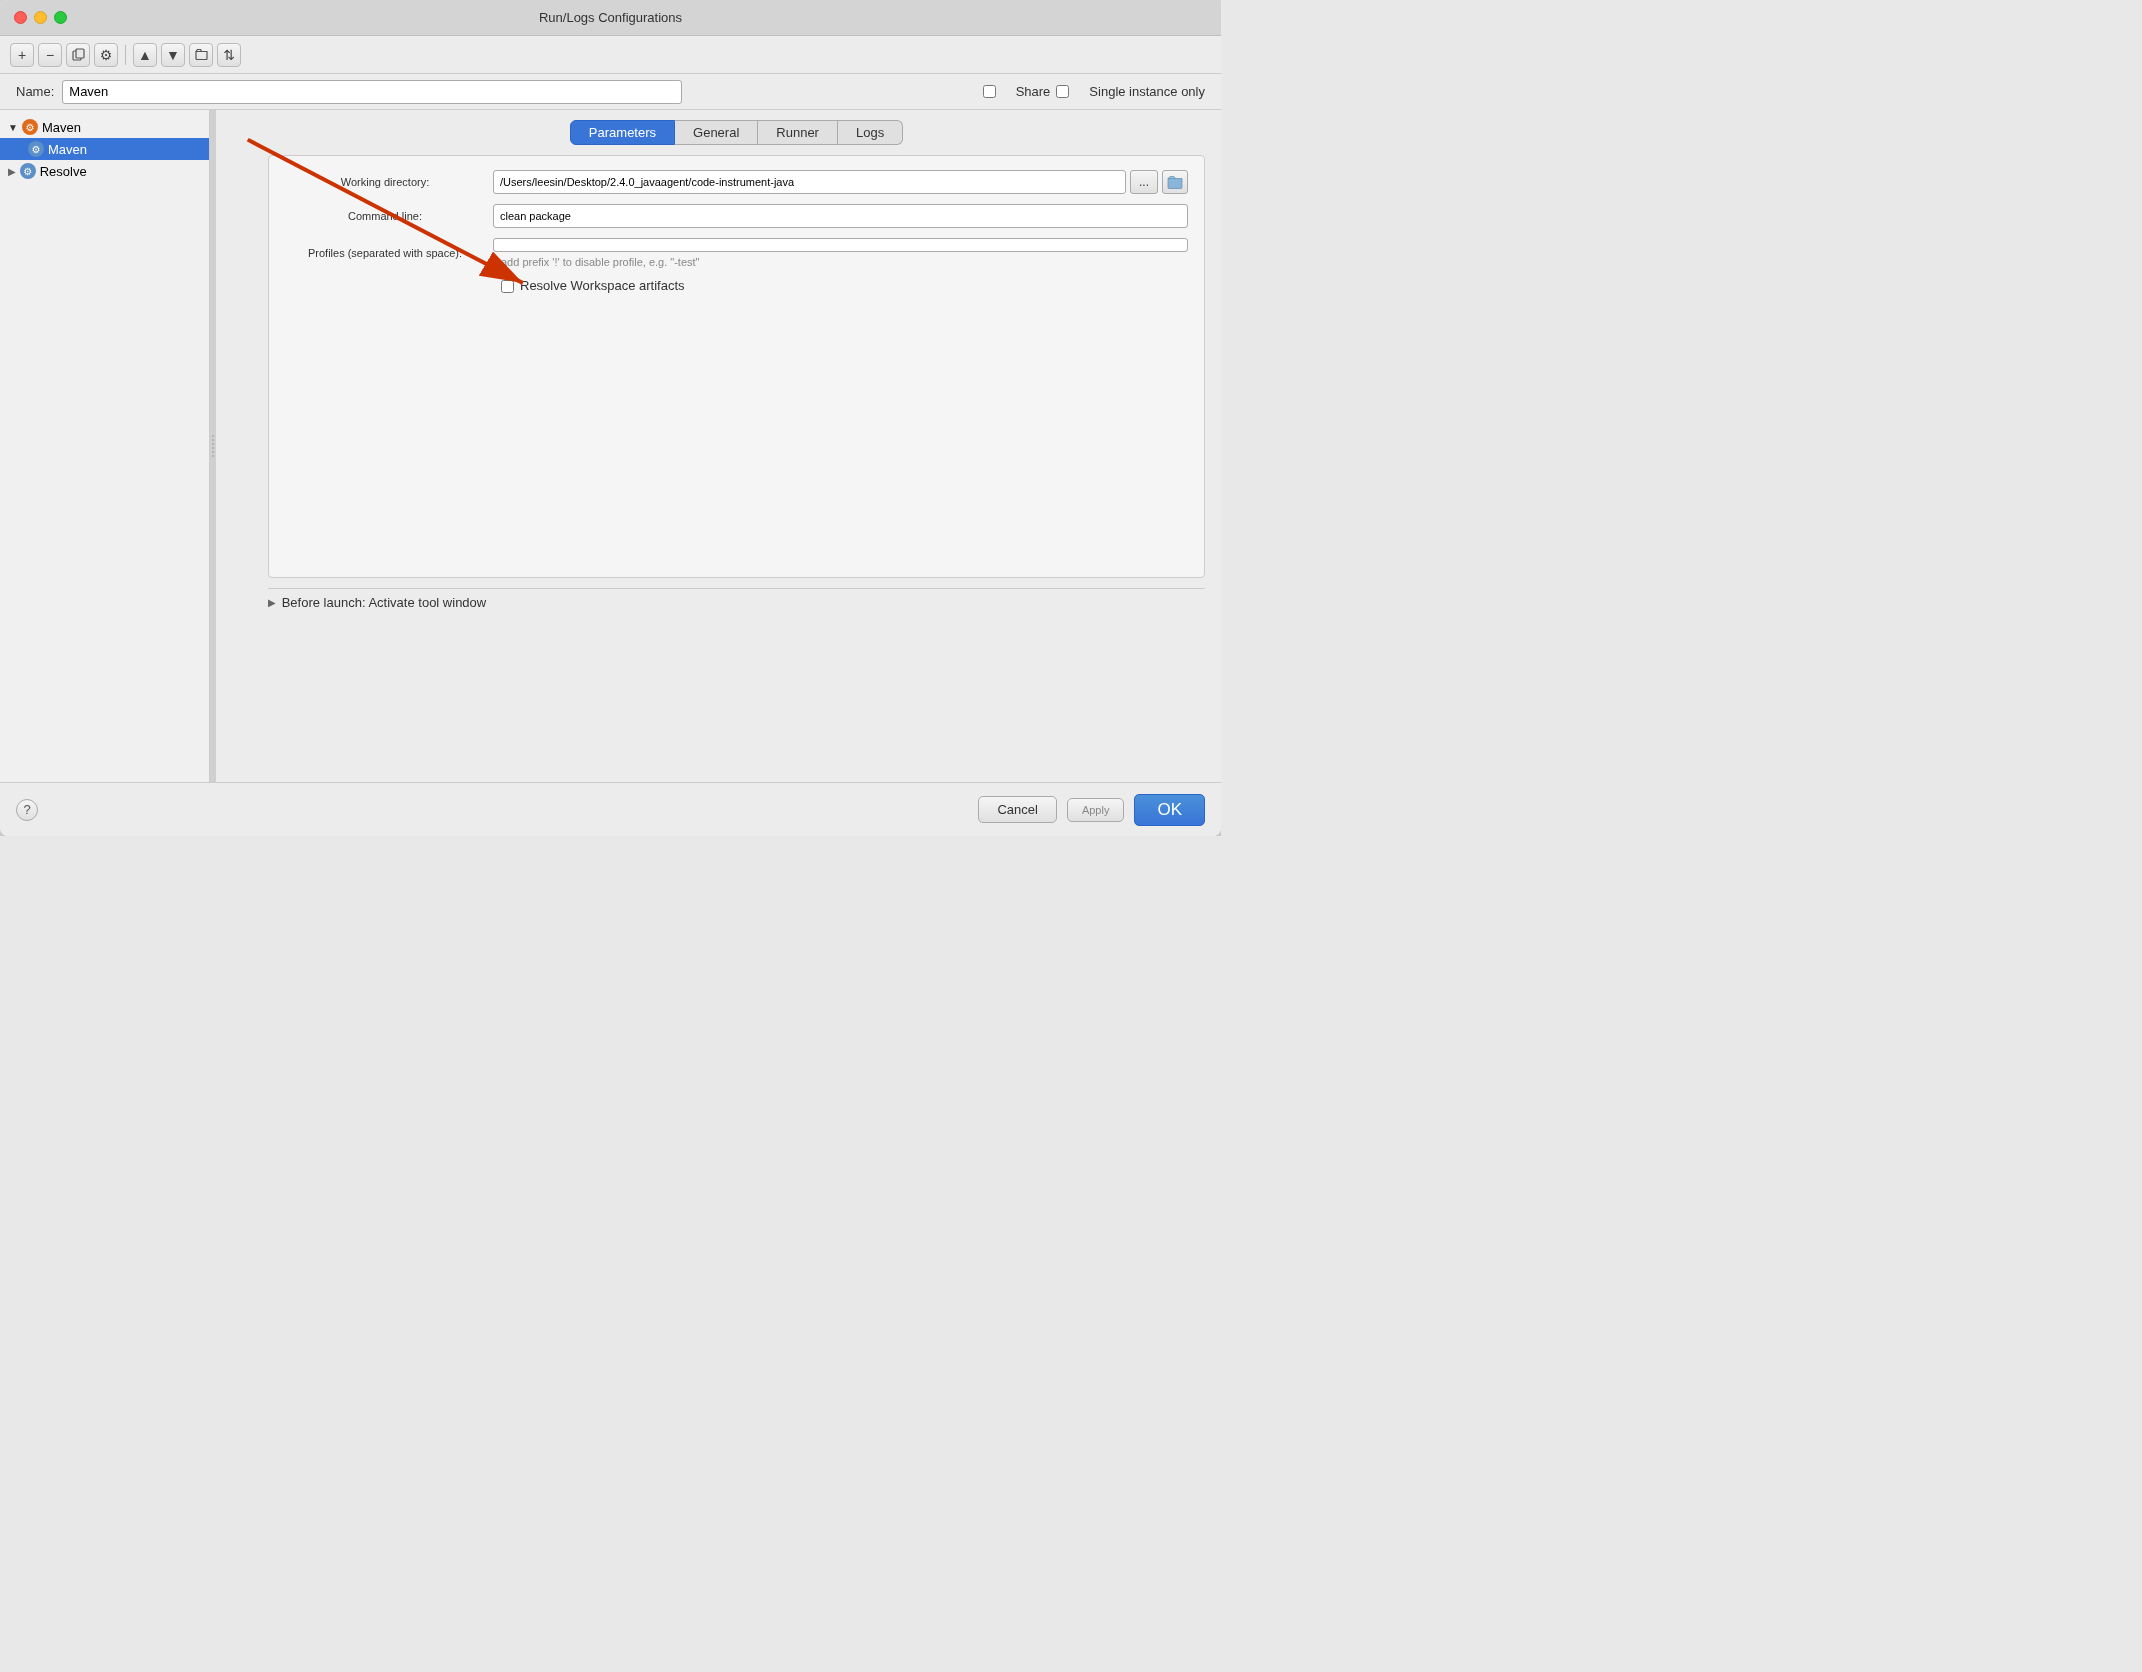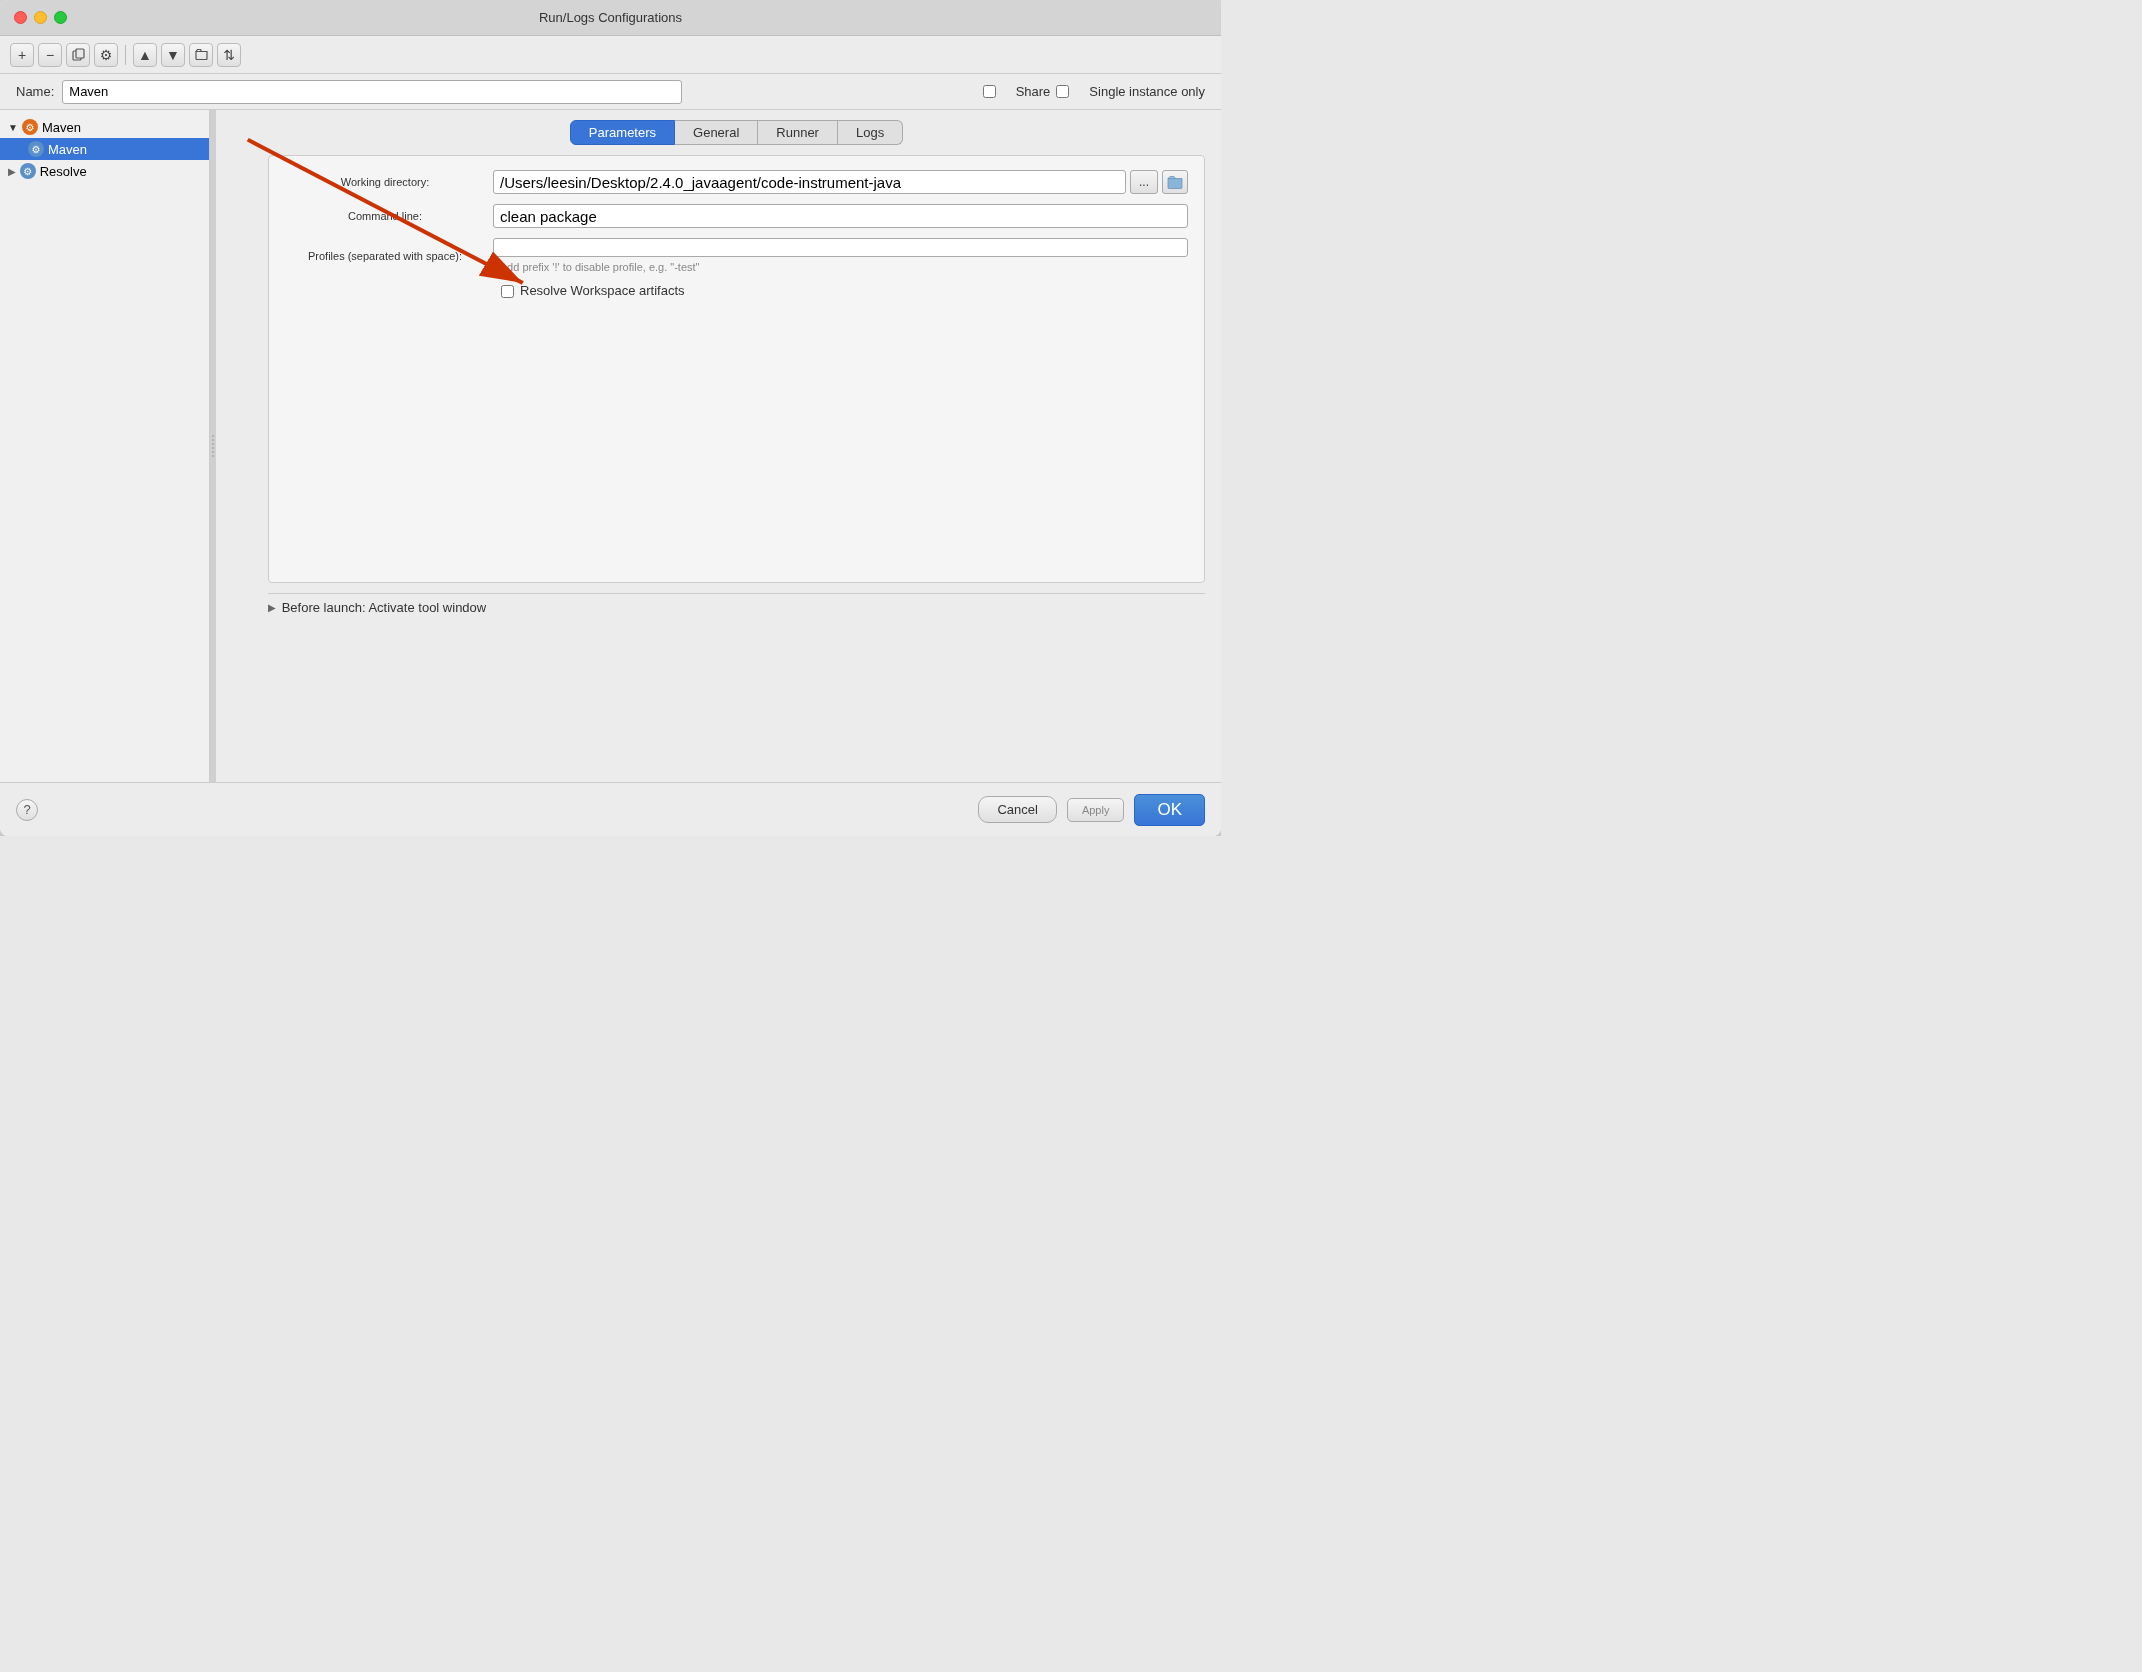--- a/index.html
+++ b/index.html
@@ -222,21 +222,21 @@
       font-size: 11px;
       color: #333;
       flex-shrink: 0;
     }
     .form-input {
       flex: 1;
       height: 24px;
       border: 1px solid #aaa;
       border-radius: 3px;
       padding: 0 6px;
-      font-size: 15px;
+      font-size: 11px;
       background: white;
       outline: none;
     }
     .form-input-group {
       flex: 1;
       display: flex;
       align-items: center;
       gap: 4px;
     }
     .btn-ellipsis {
@@ -303,21 +303,21 @@
       align-items: center;
       justify-content: flex-end;
       padding: 0 16px;
       gap: 10px;
       flex-shrink: 0;
     }
     .btn-cancel {
       padding: 5px 18px;
       border: 1px solid #aaa;
       background: linear-gradient(to bottom, #f5f5f5, #e0e0e0);
-      border-radius: 10px;
+      border-radius: 5px;
       font-size: 13px;
       cursor: pointer;
       color: #333;
     }
     .btn-apply {
       padding: 5px 14px;
       border: 1px solid #aaa;
       background: linear-gradient(to bottom, #f5f5f5, #e0e0e0);
       border-radius: 5px;
       font-size: 11px;

